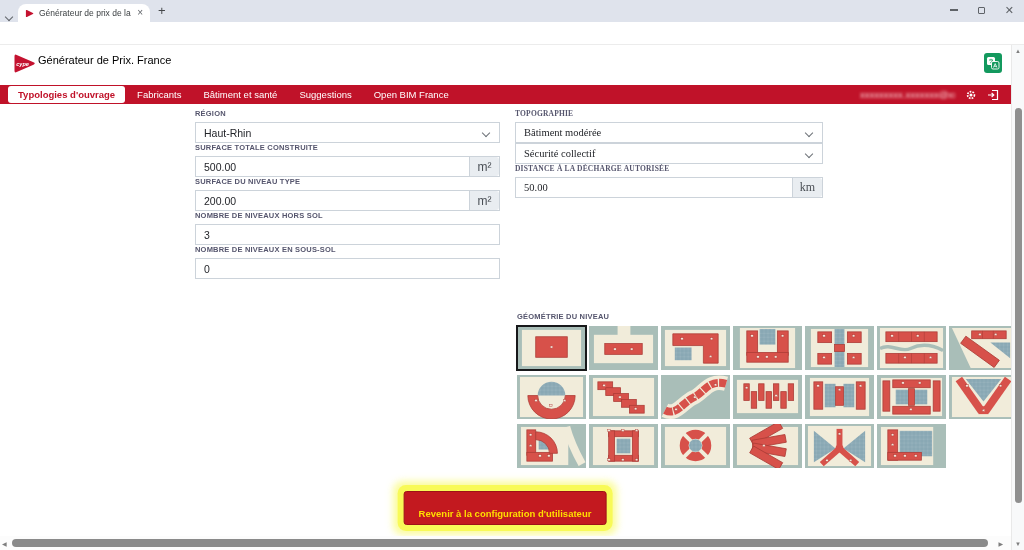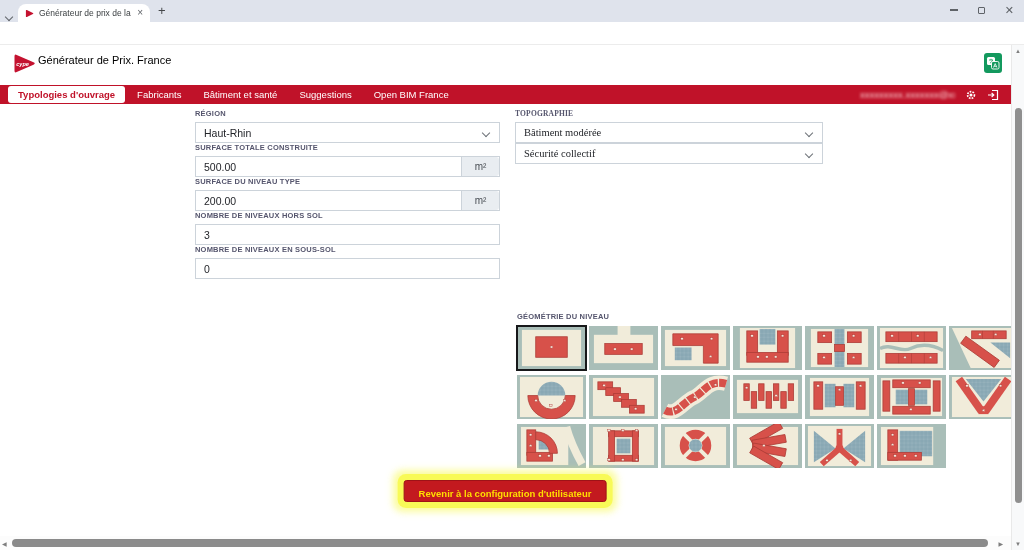--- a/index.html
+++ b/index.html
@@ -42,31 +42,31 @@
 
   
   .col { position:absolute; top:109px; }
   .col.left { left:195px; width:305px; }
   .col.right { left:515px; width:308px;font-family:Liberation Serif, serif; }
   .field { margin-bottom:0; }
   .flabel { font-size:7.5px; font-weight:bold; letter-spacing:.2px; color:#55556d; height:10px; margin-bottom:3px; white-space:nowrap; }
   .control { position:relative; height:21px; border:1px solid #ccd3da; border-radius:0; background:#fff; display:flex; align-items:center; }
   .fvalue { font-size:10.5px; color:#23252a; padding-left:8px; flex:1; white-space:nowrap; overflow:hidden; }
   .selchev { position:absolute; right:10px; top:7px; width:6px; height:6px; border-left:1.4px solid #6d7278; border-bottom:1.4px solid #6d7278; transform:rotate(-45deg); }
-  .unit { width:38px; align-self:stretch; background:#e9edf1; border-left:1px solid #ccd3da; border-radius:0 3px 3px 0; display:flex; align-items:center; justify-content:center; font-size:10px; color:#4a4f55; }
+  .unit { width:30px; align-self:stretch; background:#e9edf1; border-left:1px solid #ccd3da; border-radius:0 3px 3px 0; display:flex; align-items:center; justify-content:center; font-size:12px; color:#4a4f55; }
 
   
   .geo { position:absolute; left:517px; top:312px; width:542px; }
   .geo-grid { display:flex; flex-wrap:wrap; gap:5px 3px; margin-top:4px; }
   .geo-cell { width:69px; height:44px; background:#a9beb8; cursor:pointer; position:relative; }
   .geo-cell.selected { outline:2px solid #17181a; outline-offset:-1px; }
   .geo-cell svg { display:block; width:100%; height:100%; }
 
   
-  .backbtn { position:absolute; left:505px; top:480px; transform:translateX(-50%); height:22px; background:#c3191f; color:#ffdf00; font-weight:bold; font-size:9.5px; border:1px solid #9e1217; border-radius:3px; padding:7px 14px; white-space:nowrap;
+  .backbtn { position:absolute; left:505px; top:491px; transform:translateX(-50%); height:22px; background:#c3191f; color:#ffdf00; font-weight:bold; font-size:9.5px; border:1px solid #9e1217; border-radius:3px; padding:16px 14px; white-space:nowrap;
     box-shadow:0 0 0 6px rgba(247,250,80,.92), 0 0 7px 10px rgba(247,250,80,.55); }
 
   
   .vsb { position:absolute; left:1011px; top:45px; width:13px; height:505px; background:#f8f9fa; border-left:1px solid #e9e9e9; }
   .vsb .thumb { position:absolute; left:3px; top:63px; width:7px; height:395px; background:#8f8f8f; border-radius:4px; }
   .sb-arrow { position:absolute; font-size:6px; color:#7e7e7e; }
   .hsb { position:absolute; left:0; top:536px; width:1011px; height:14px; background:#fcfcfc; }
   .hsb .thumb { position:absolute; left:12px; top:3px; width:976px; height:8px; background:#8a8a8a; border-radius:4px; }
 </style>
 </head>
@@ -211,20 +211,27 @@
         <span class="fvalue">Bâtiment modérée</span>
         <span class="selchev"></span>
       </div>
     </div>
     <div class="field">
       <div class="control">
         <span class="fvalue">Sécurité collectif</span>
         <span class="selchev"></span>
       </div>
     </div>
+    <div class="field">
+      <div class="flabel">DISTANCE À LA DÉCHARGE AUTORISÉE</div>
+      <div class="control">
+        <span class="fvalue">50.00</span>
+        <span class="unit">km</span>
+      </div>
+    </div>
   </div>
 
 <div class="geo">
   <div class="flabel">GÉOMÉTRIE DU NIVEAU</div>
   <div class="geo-grid" id="geo-grid">
       <div class="geo-cell selected">
         <svg viewBox="0 0 70 45" preserveAspectRatio="none">
           <rect x="0" y="0" width="70" height="45" fill="#a9beb8"></rect>
           <rect x="5" y="4" width="60" height="37" fill="#f1ecda"></rect>
           <rect x="19" y="11" width="32" height="21" fill="#d7514a" stroke="#ad3d37" stroke-width="0.8"></rect>

